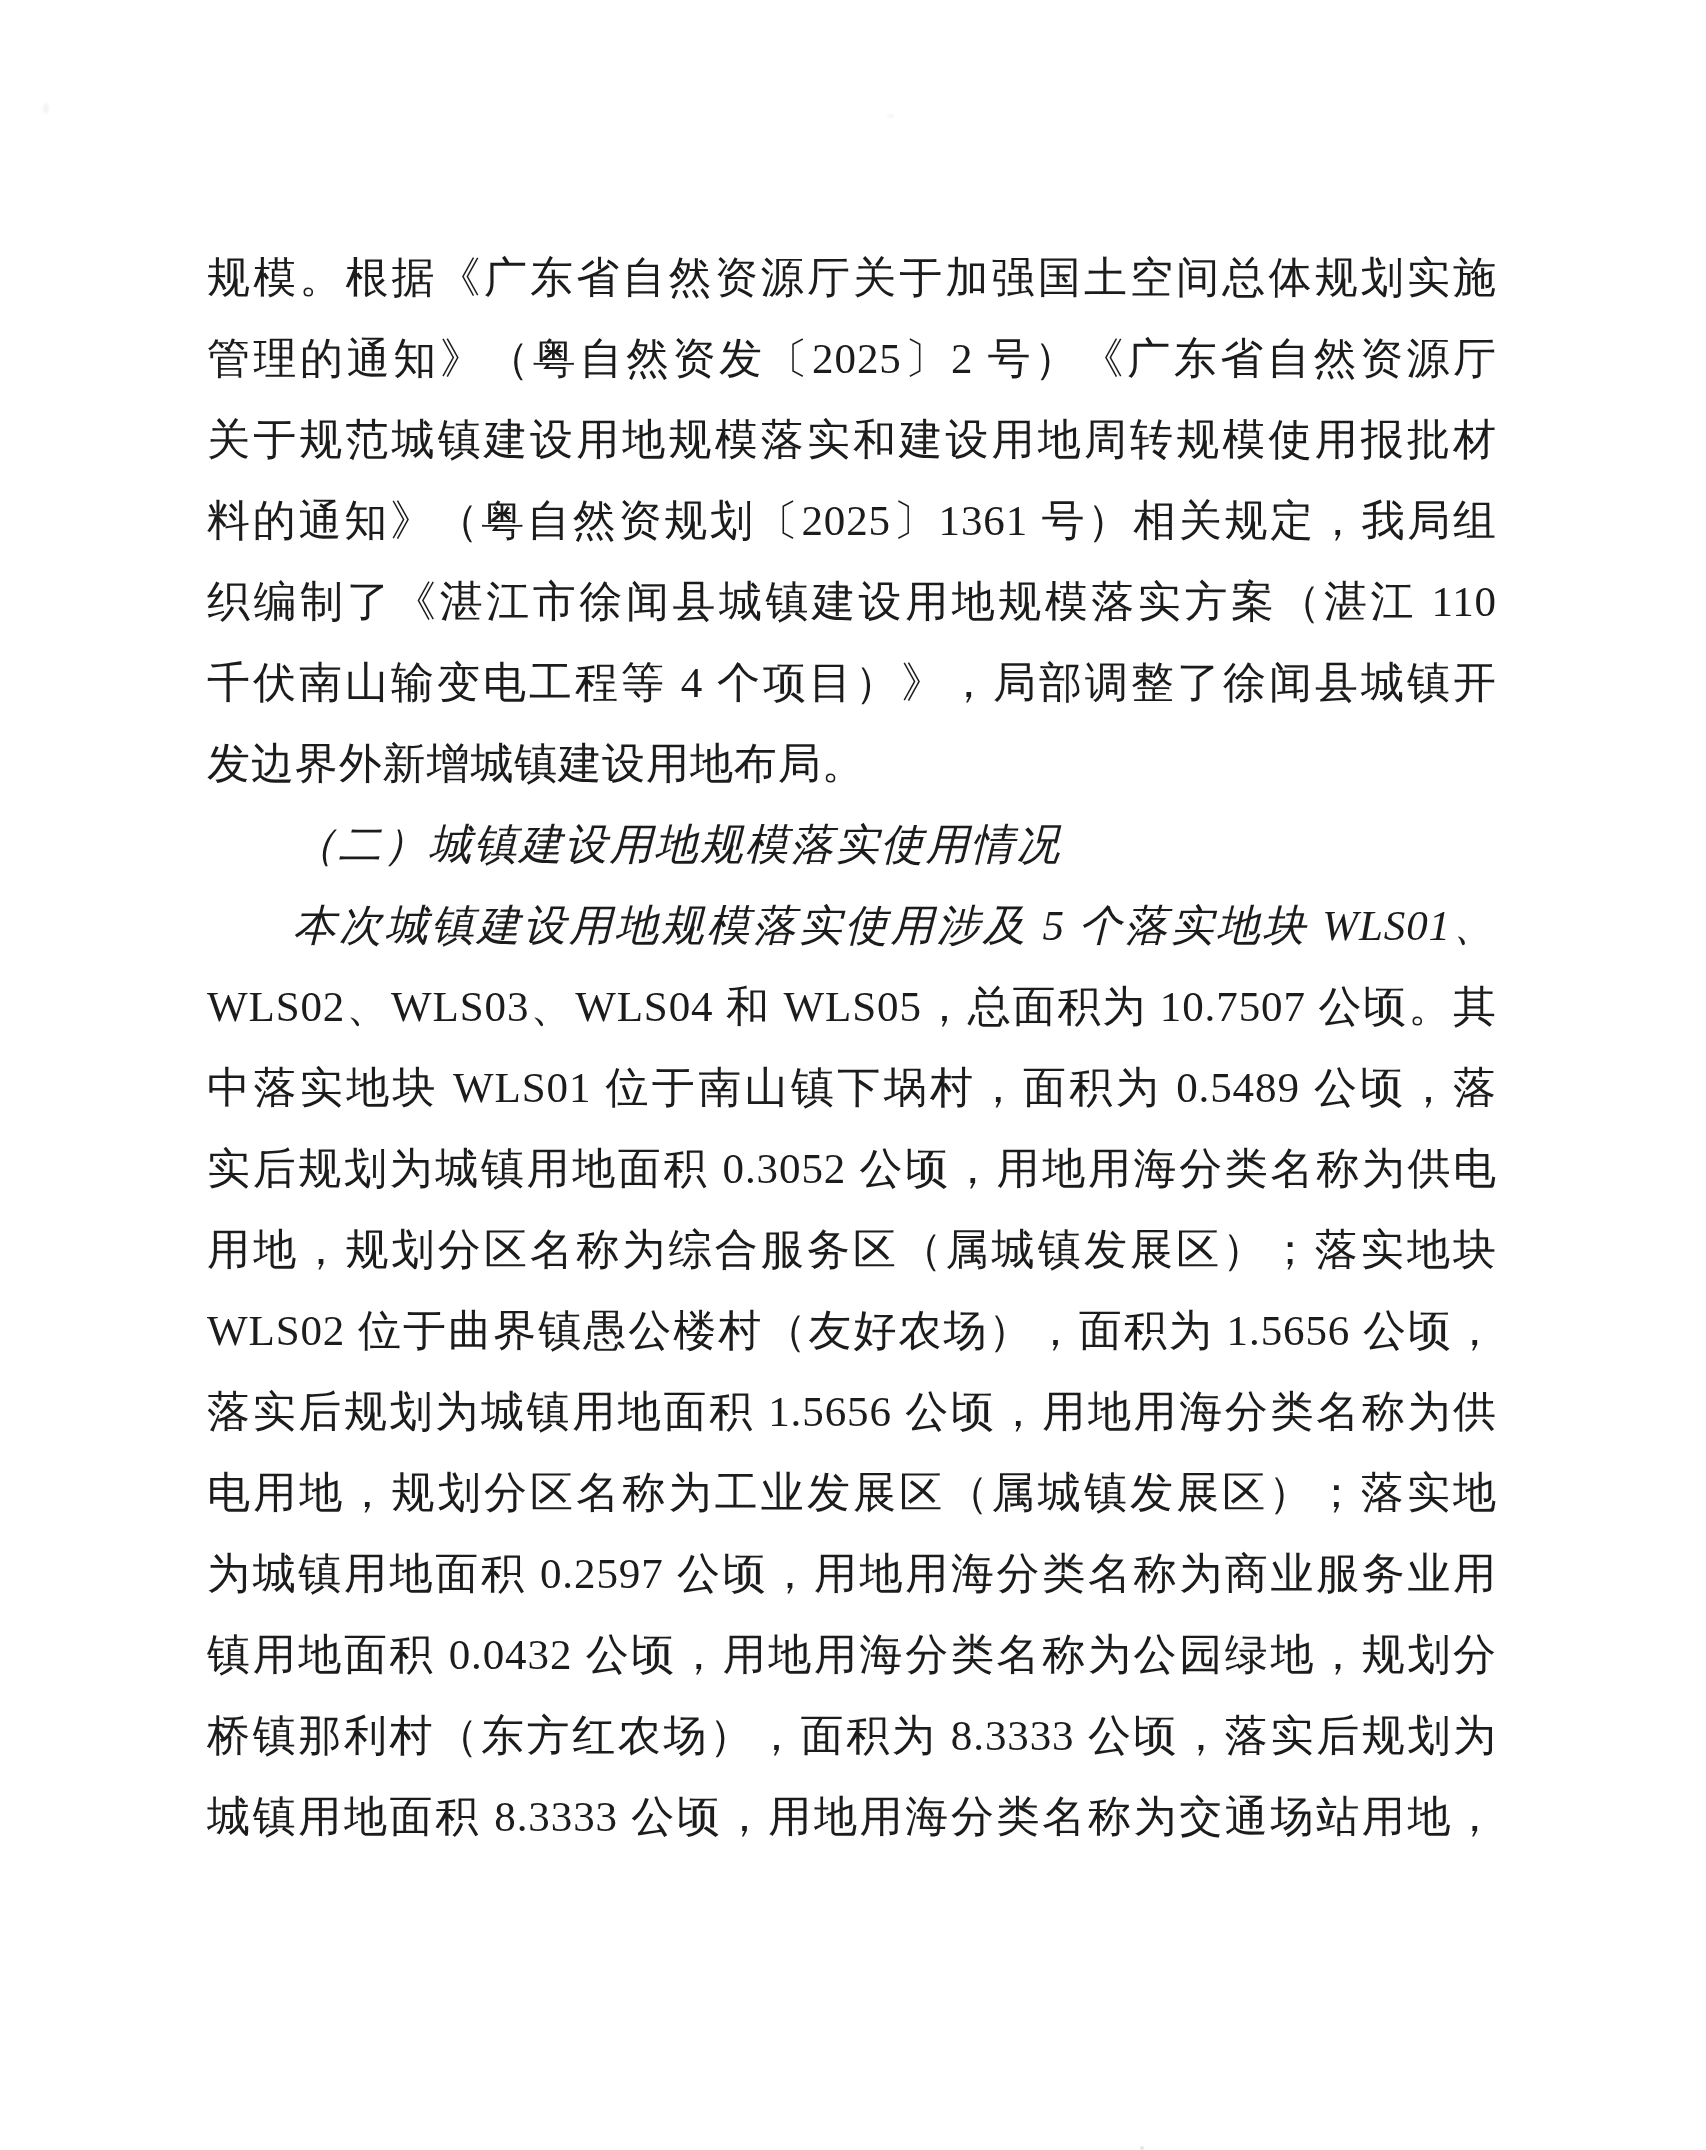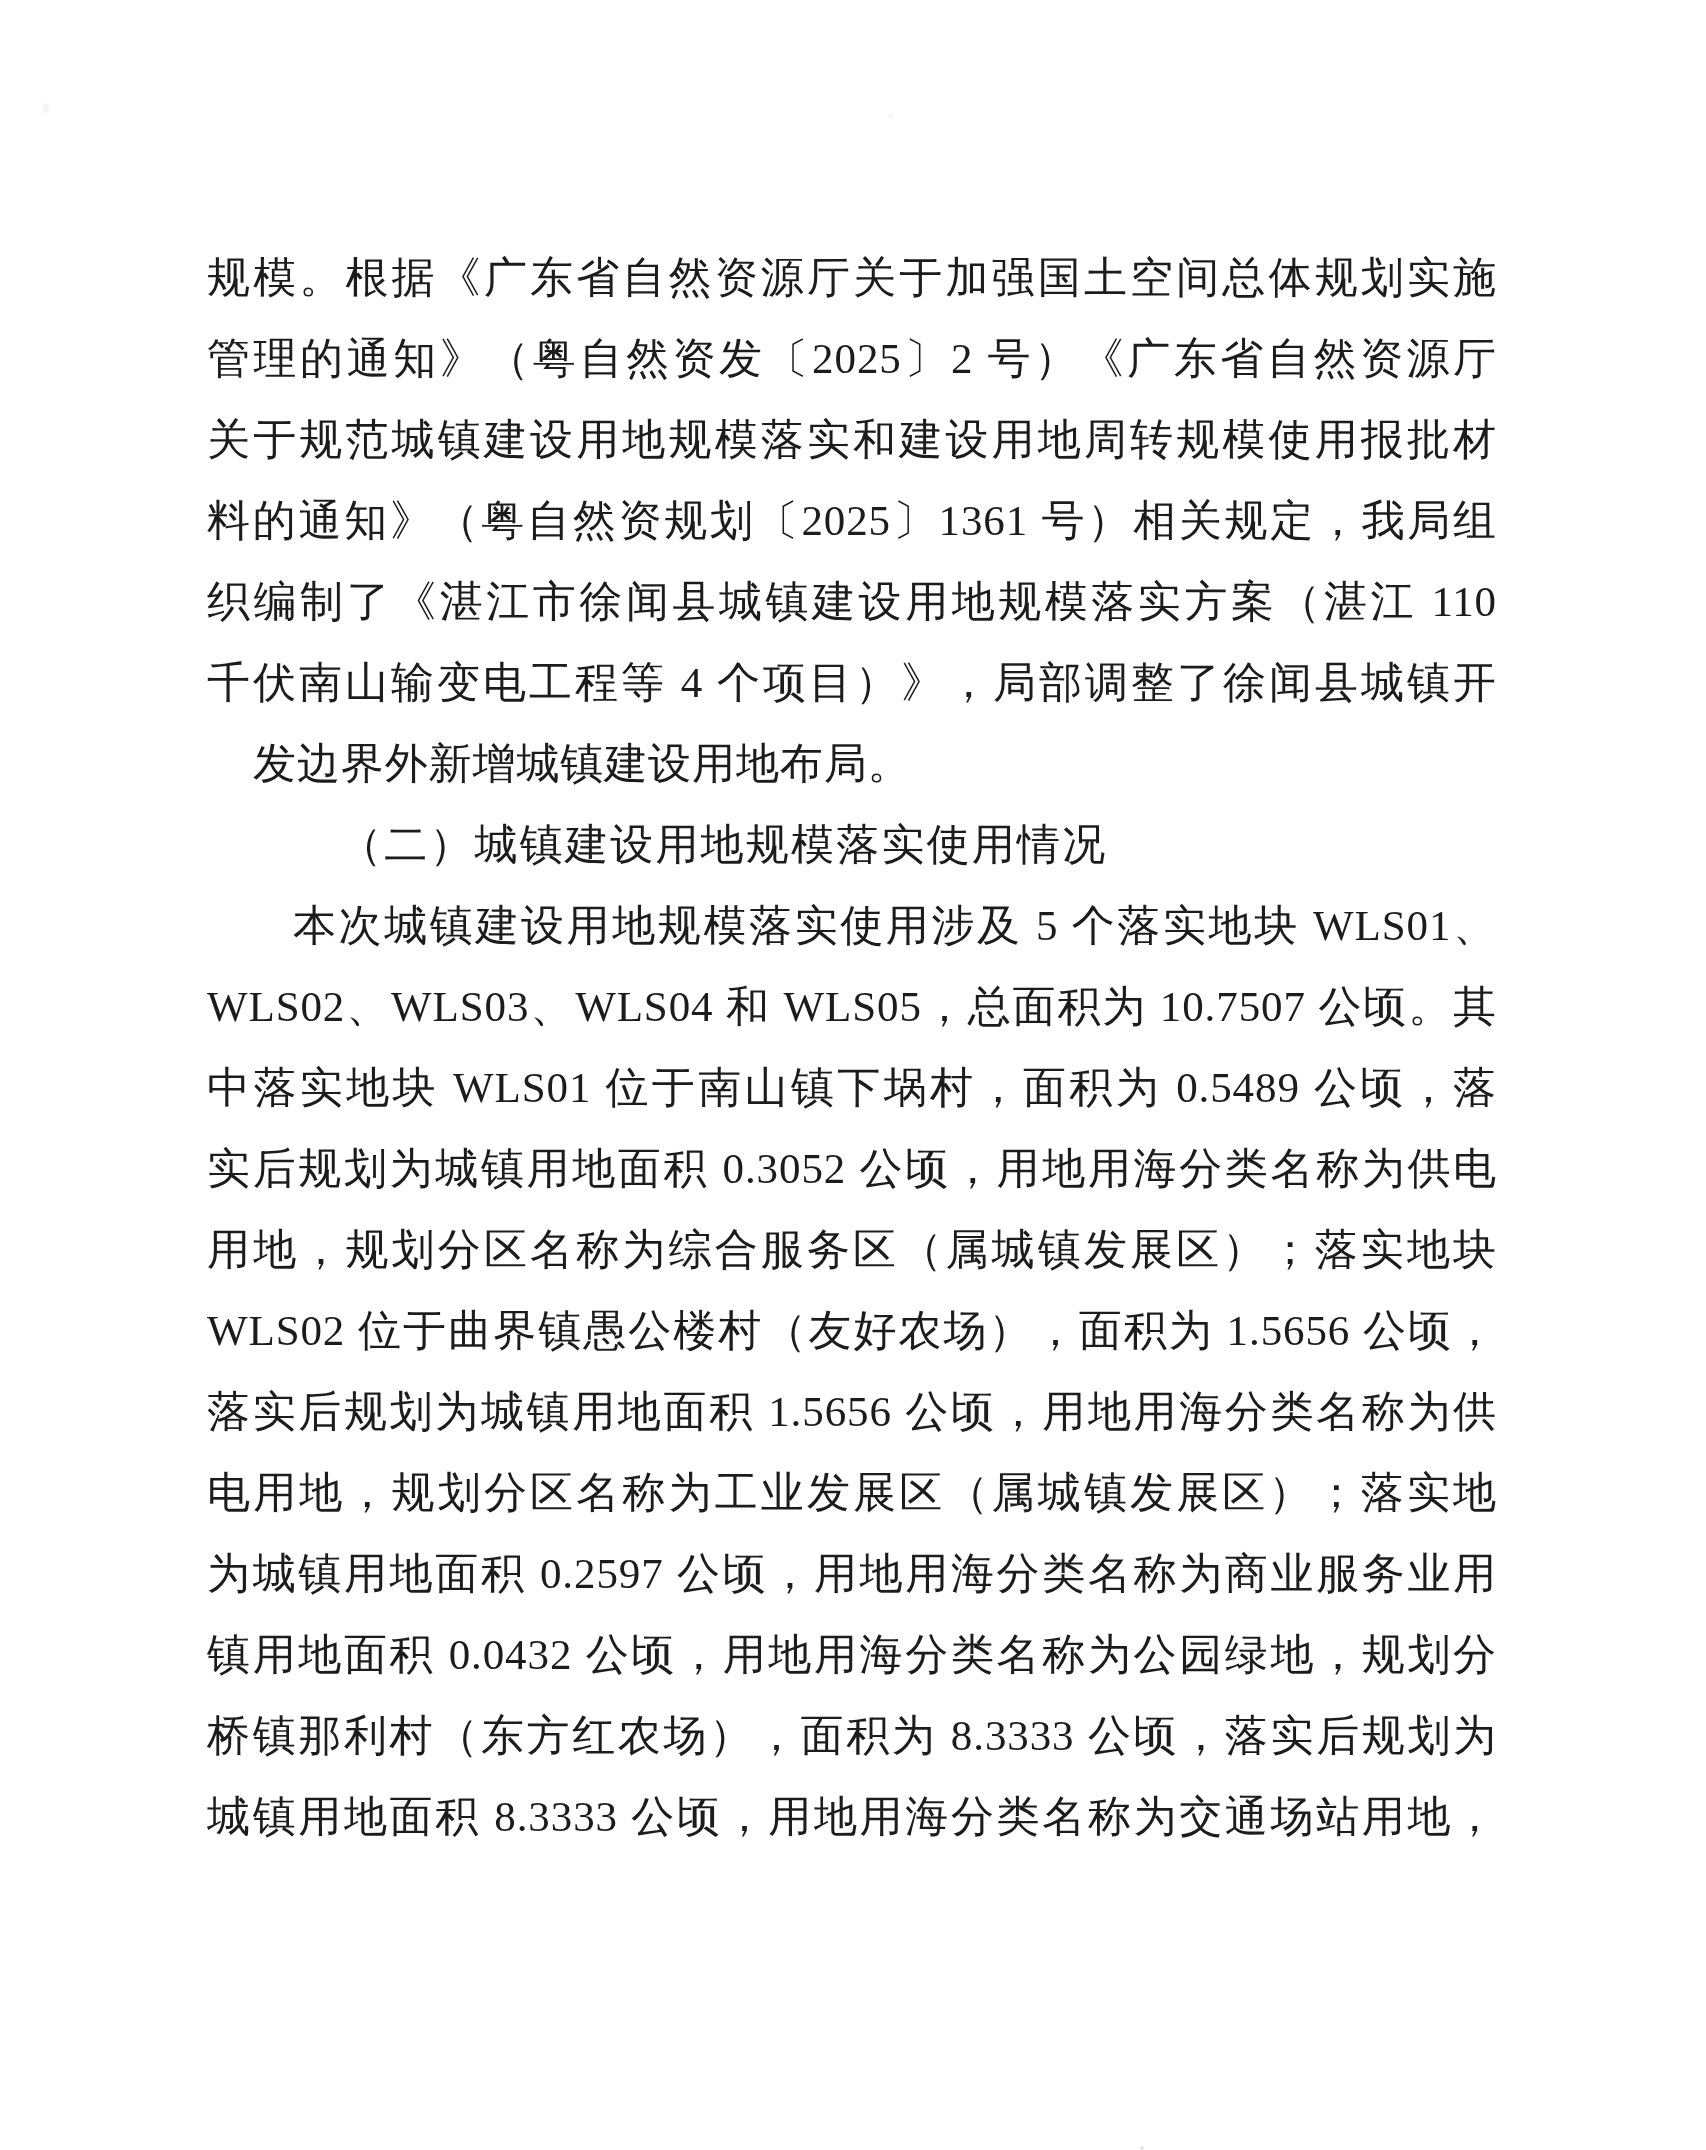--- a/index.html
+++ b/index.html
@@ -34,24 +34,24 @@
   .line {
     height: 81px;
     text-align: justify;
     
     text-align-last: justify;
     overflow: visible;
   }
   .line.flush {
     text-align: center;
     text-align-last: left;
-    margin-left: 46px;
   }
   .line.indent {
     text-indent: 2em;
+    font-style: italic;
   }
   .line.heading {
     letter-spacing: 2.2px;
   }
   
   .scan-speck {
     position: absolute;
     border-radius: 50%;
     background: rgba(0,0,0,0.12);
   }

